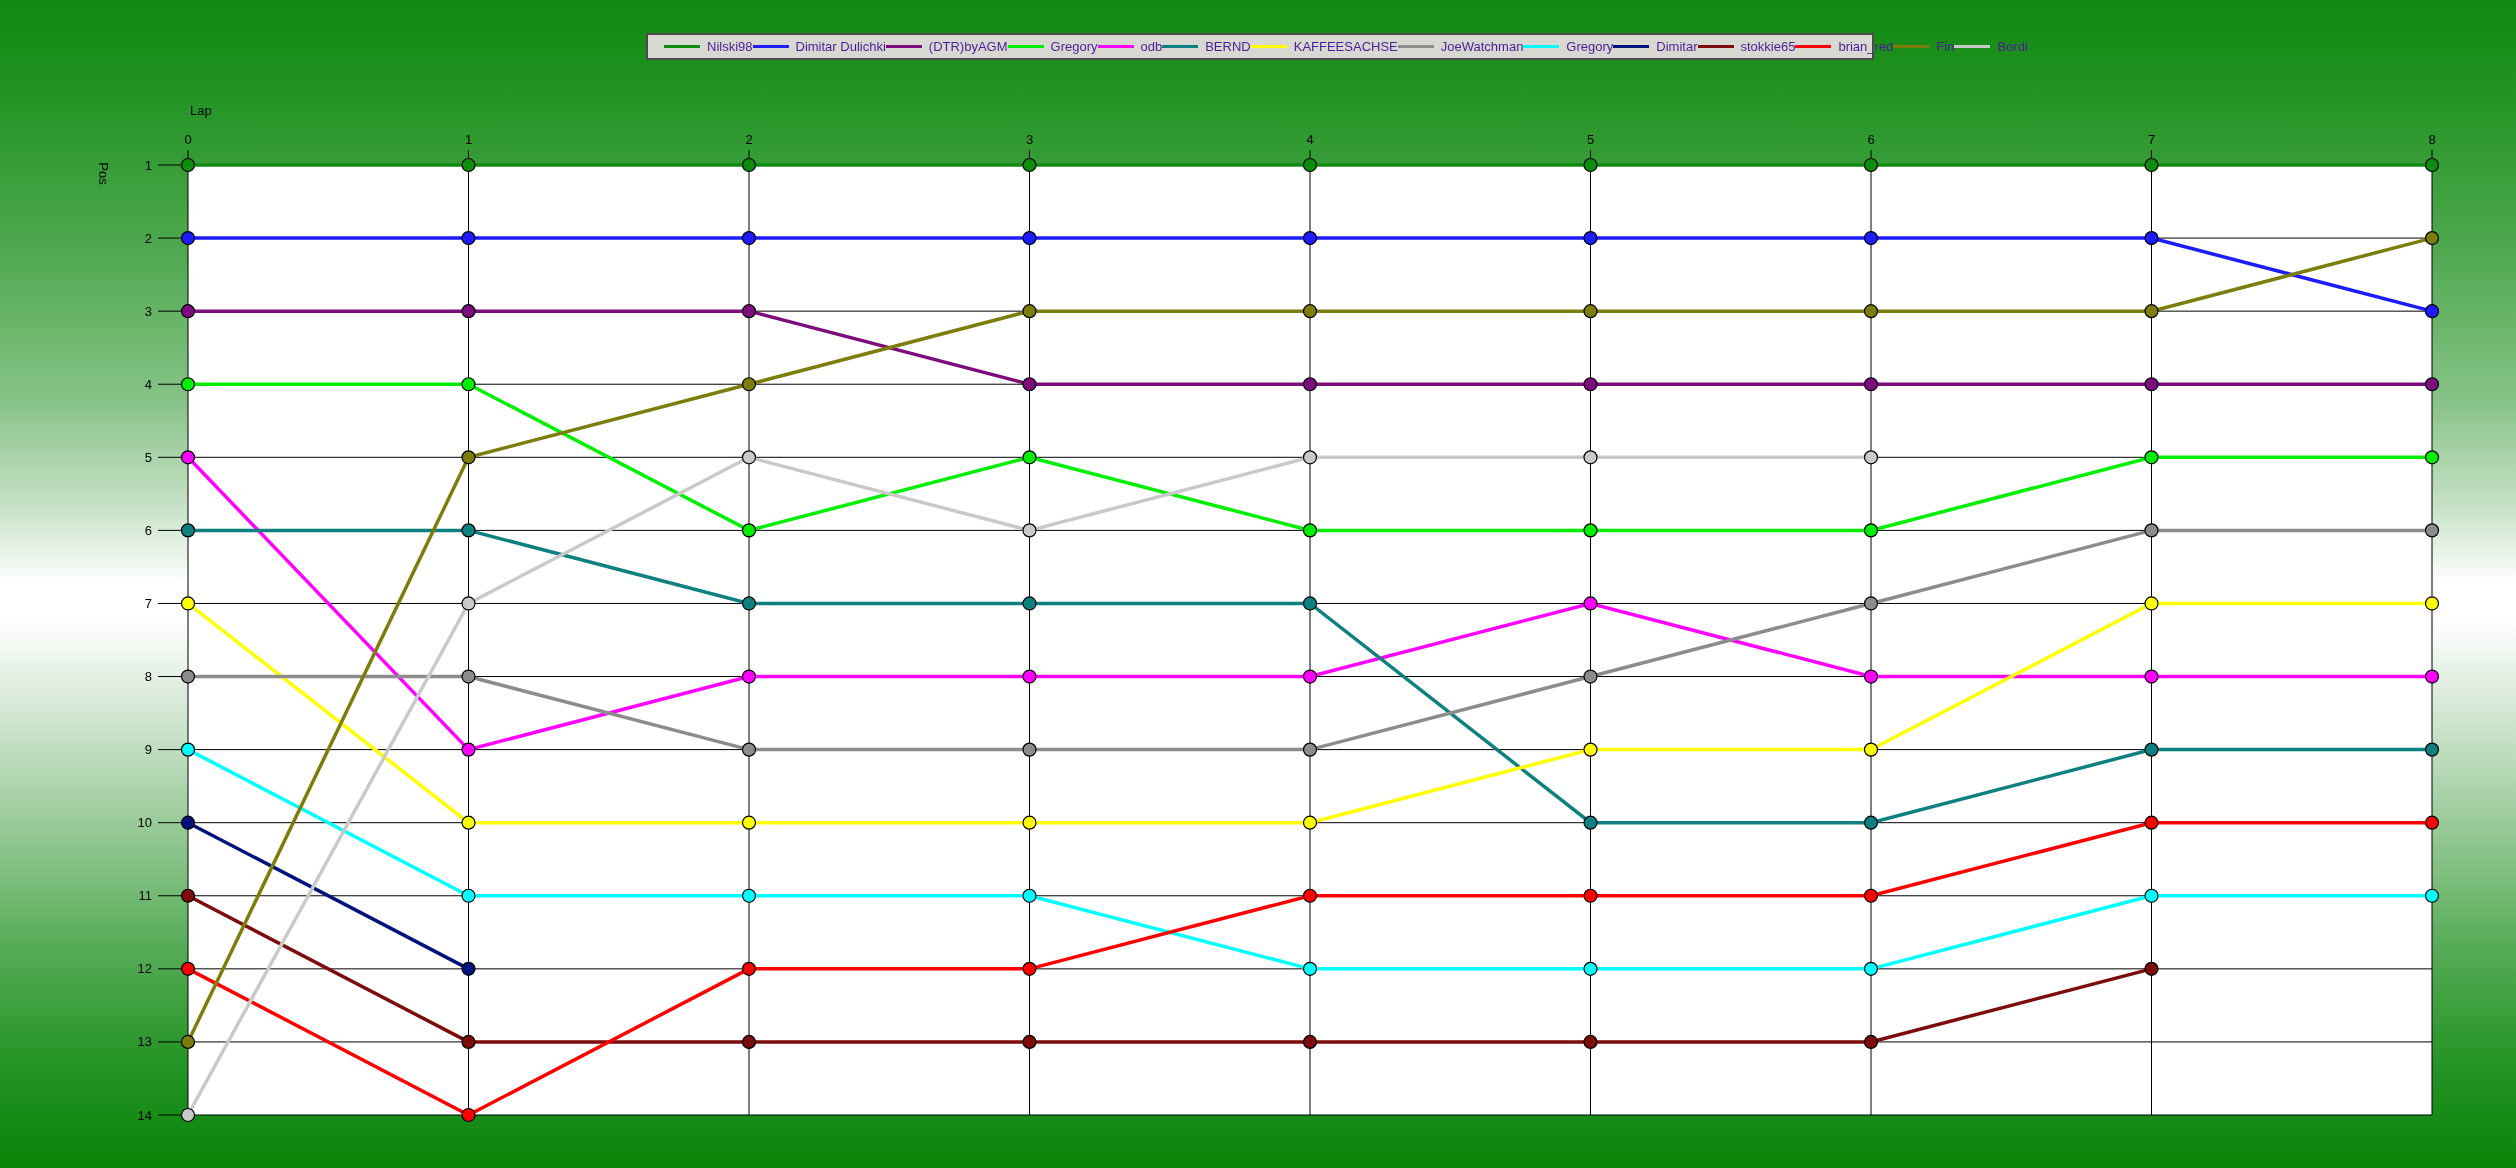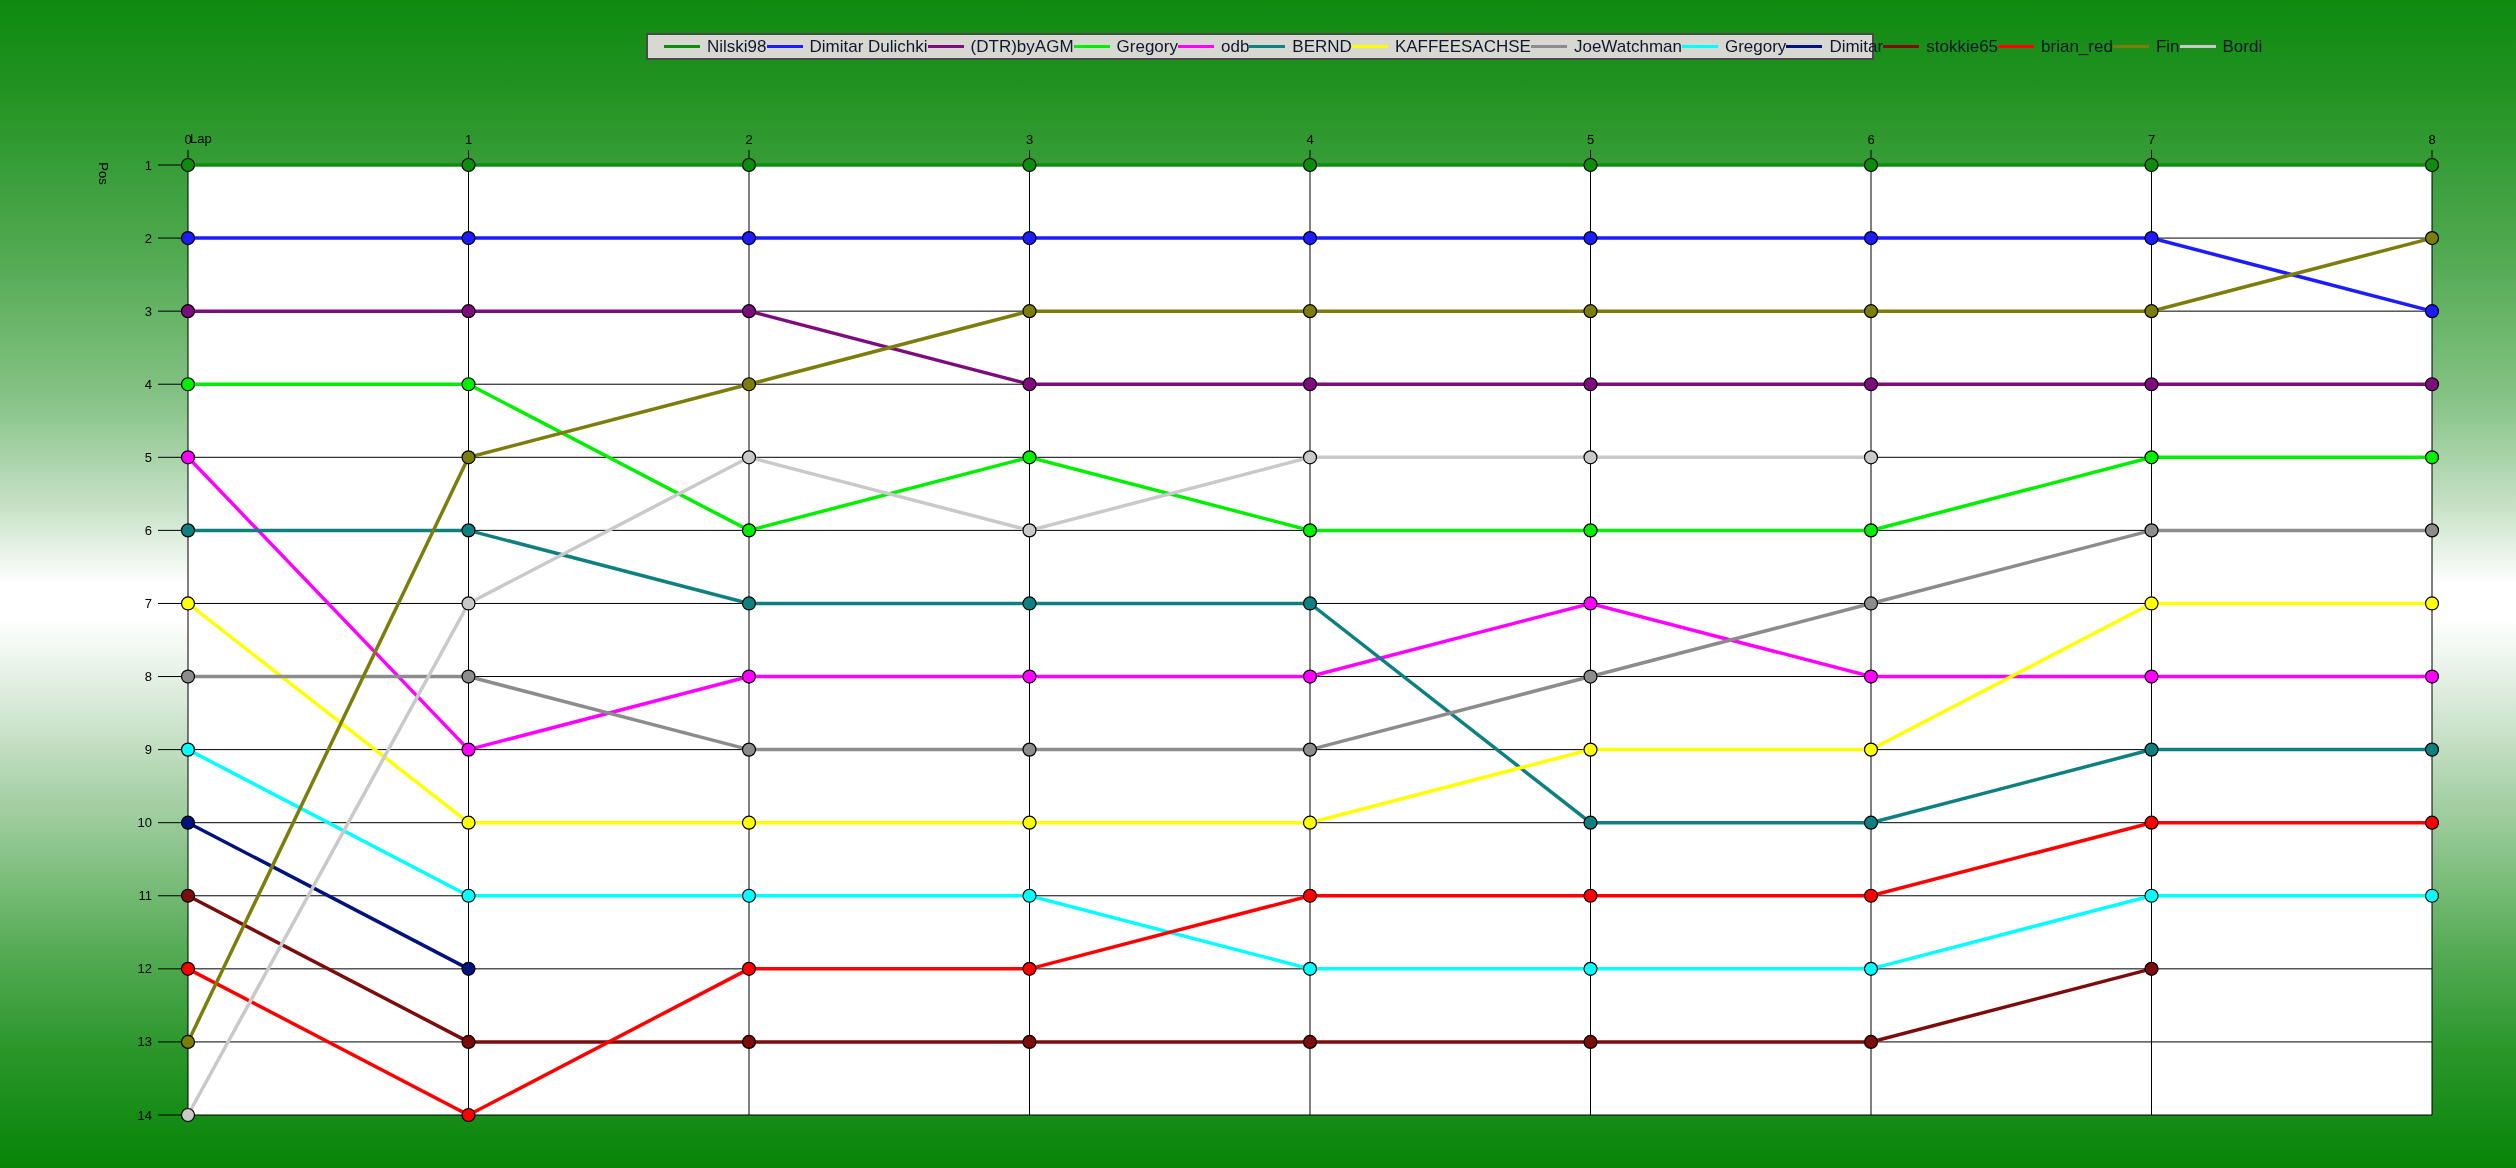--- a/index.html
+++ b/index.html
@@ -17,23 +17,23 @@
   svg#chart{position:absolute;left:0;top:0;}
   .legend{
     position:absolute;left:646px;top:33px;width:1228px;height:27px;
     box-sizing:border-box;
     background:#d8d8d3;border:2px solid #4a4a4a;
     display:flex;align-items:center;justify-content:space-between;
     padding:0 16px;z-index:5;
   }
   .legend-item{display:flex;align-items:center;white-space:nowrap;}
   .legend-swatch{display:inline-block;width:36px;height:3px;margin-right:7px;}
-  .legend-label{font-size:17px;color:#0f172a;line-height:1;}
+  .legend-label{font-size:13px;color:#4c1d95;line-height:1;}
   .axis-title{position:absolute;font-size:13px;color:#000;z-index:4;}
-  .axis-title.lap{left:190px;top:103px;margin-top:28px;}
+  .axis-title.lap{left:190px;top:103px;}
   .axis-title.pos{left:92px;top:166px;transform:rotate(90deg);transform-origin:center;}
 </style>
 </head>
 <body>
 
 <div class="stage">
   <div class="legend">
       <div class="legend-item">
         <span class="legend-swatch" style="background: rgb(14, 140, 14);"></span>
         <span class="legend-label">Nilski98</span>

